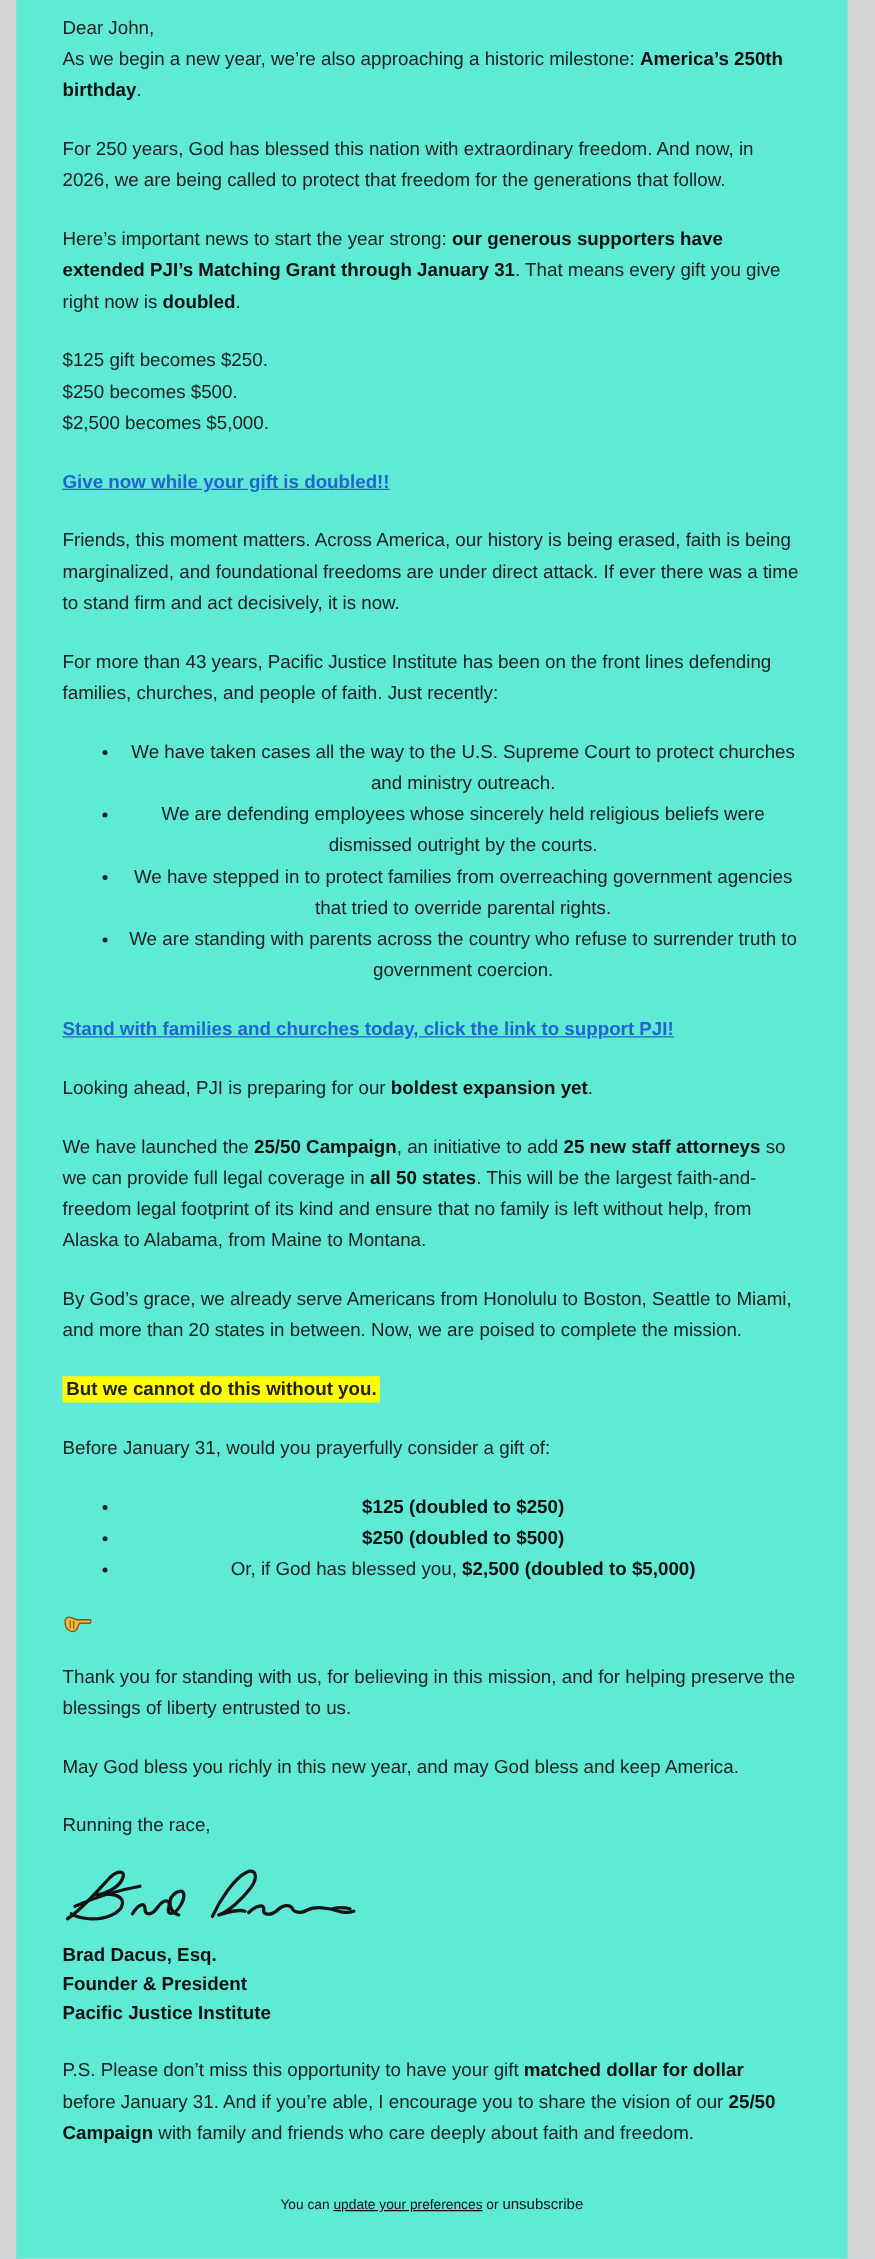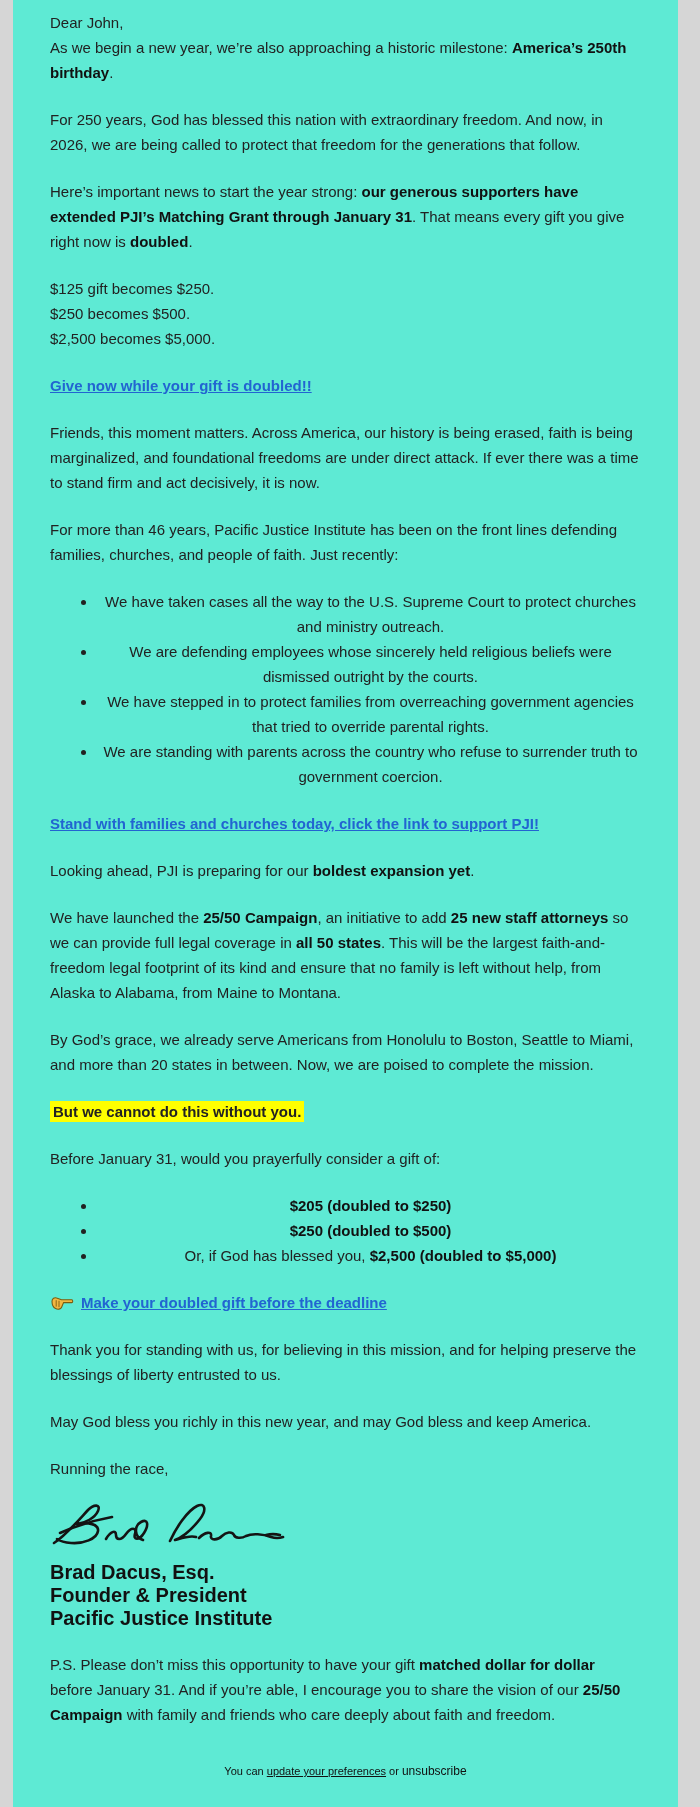--- a/index.html
+++ b/index.html
@@ -44,21 +44,21 @@
   ul.letter-list li { margin: 0; padding-left: 3px; text-align: center; }
   .hl {
     background: #ffff00;
     font-weight: bold;
     padding: 2px 3px;
   }
   .cta-row { display: flex; align-items: center; gap: 7px; }
   .hand-icon { display: inline-flex; align-items: center; }
   .sig-image-wrap { margin: 14px 0 6px 0; height: 58px; }
   .signer {
-    font-size: 20px;
+    font-size: 15px;
     font-weight: bold;
     line-height: 23px;
     margin: 0 0 22px 0;
     color: #111111;
   }
   .footer {
     margin-top: 34px;
     text-align: center;
     font-size: 11px;
     color: #111111;
@@ -86,21 +86,21 @@
     <div class="para">
       <div>$125 gift becomes $250.</div>
       <div>$250 becomes $500.</div>
       <div>$2,500 becomes $5,000.</div>
     </div>
 
     <p class="para"><a class="letter-link">Give now while your gift is doubled!!</a></p>
 
     <p class="para">Friends, this moment matters. Across America, our history is being erased, faith is being marginalized, and foundational freedoms are under direct attack. If ever there was a time to stand firm and act decisively, it is now.</p>
 
-    <p class="para">For more than 46 years, Pacific Justice Institute has been on the front lines defending families, churches, and people of faith. Just recently:</p>
+    <p class="para">For more than 43 years, Pacific Justice Institute has been on the front lines defending families, churches, and people of faith. Just recently:</p>
 
     <ul class="letter-list">
       <li>We have taken cases all the way to the U.S. Supreme Court to protect churches and ministry outreach.</li>
       <li>We are defending employees whose sincerely held religious beliefs were dismissed outright by the courts.</li>
       <li>We have stepped in to protect families from overreaching government agencies that tried to override parental rights.</li>
       <li>We are standing with parents across the country who refuse to surrender truth to government coercion.</li>
     </ul>
 
     <p class="para"><a class="letter-link">Stand with families and churches today, click the link to support PJI!</a></p>
 
@@ -108,33 +108,32 @@
 
     <p class="para"><span>We have launched the </span><strong>25/50 Campaign</strong><span>, an initiative to add </span><strong>25 new staff attorneys</strong><span> so we can provide full legal coverage in </span><strong>all 50 states</strong><span>. This will be the largest faith-and-freedom legal footprint of its kind and ensure that no family is left without help, from Alaska to Alabama, from Maine to Montana.</span></p>
 
     <p class="para">By God’s grace, we already serve Americans from Honolulu to Boston, Seattle to Miami, and more than 20 states in between. Now, we are poised to complete the mission.</p>
 
     <p class="para"><span class="hl">But we cannot do this without you.</span></p>
 
     <p class="para">Before January 31, would you prayerfully consider a gift of:</p>
 
     <ul class="letter-list">
-      <li><strong>$205 (doubled to $250)</strong></li>
+      <li><strong>$125 (doubled to $250)</strong></li>
       <li><strong>$250 (doubled to $500)</strong></li>
       <li><span>Or, if God has blessed you, </span><strong>$2,500 (doubled to $5,000)</strong></li>
     </ul>
 
     <p class="para cta-row">
       <span class="hand-icon">
         <svg width="24" height="17" viewBox="0 0 24 17" aria-hidden="true">
           <path d="M2,7.2 C2,4.4 4.6,3.2 6.6,4 L11.5,5.8 L21.8,5.8 C23,5.8 23,8.6 21.8,8.6 L13.6,8.6 L13.2,9.4 L11.6,13.2 C10.7,15.4 7.6,15.6 5.6,14.6 C3.2,13.4 2,10.4 2,7.2 Z" fill="#f2b741" stroke="#7a5c10" stroke-width="1.1"></path>
           <path d="M6.2,6.2 L6.2,12.6 M9,6.8 L9,13.2" stroke="#7a5c10" stroke-width="0.9" fill="none"></path>
         </svg>
       </span>
-      <a class="letter-link">Make your doubled gift before the deadline</a>
     </p>
 
     <p class="para">Thank you for standing with us, for believing in this mission, and for helping preserve the blessings of liberty entrusted to us.</p>
 
     <p class="para">May God bless you richly in this new year, and may God bless and keep America.</p>
 
     <p class="para tight">Running the race,</p>
 
     <div class="sig-image-wrap">
       <svg width="238" height="58" viewBox="0 0 238 58" aria-hidden="true">

